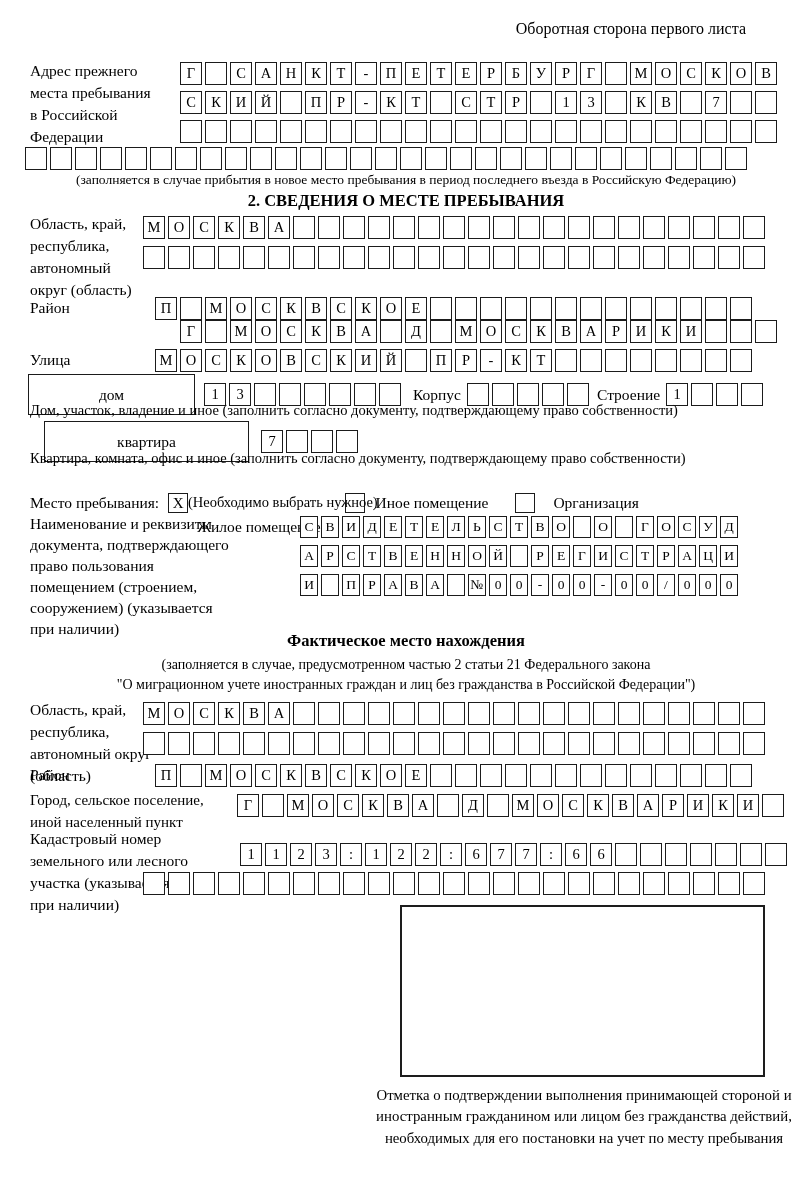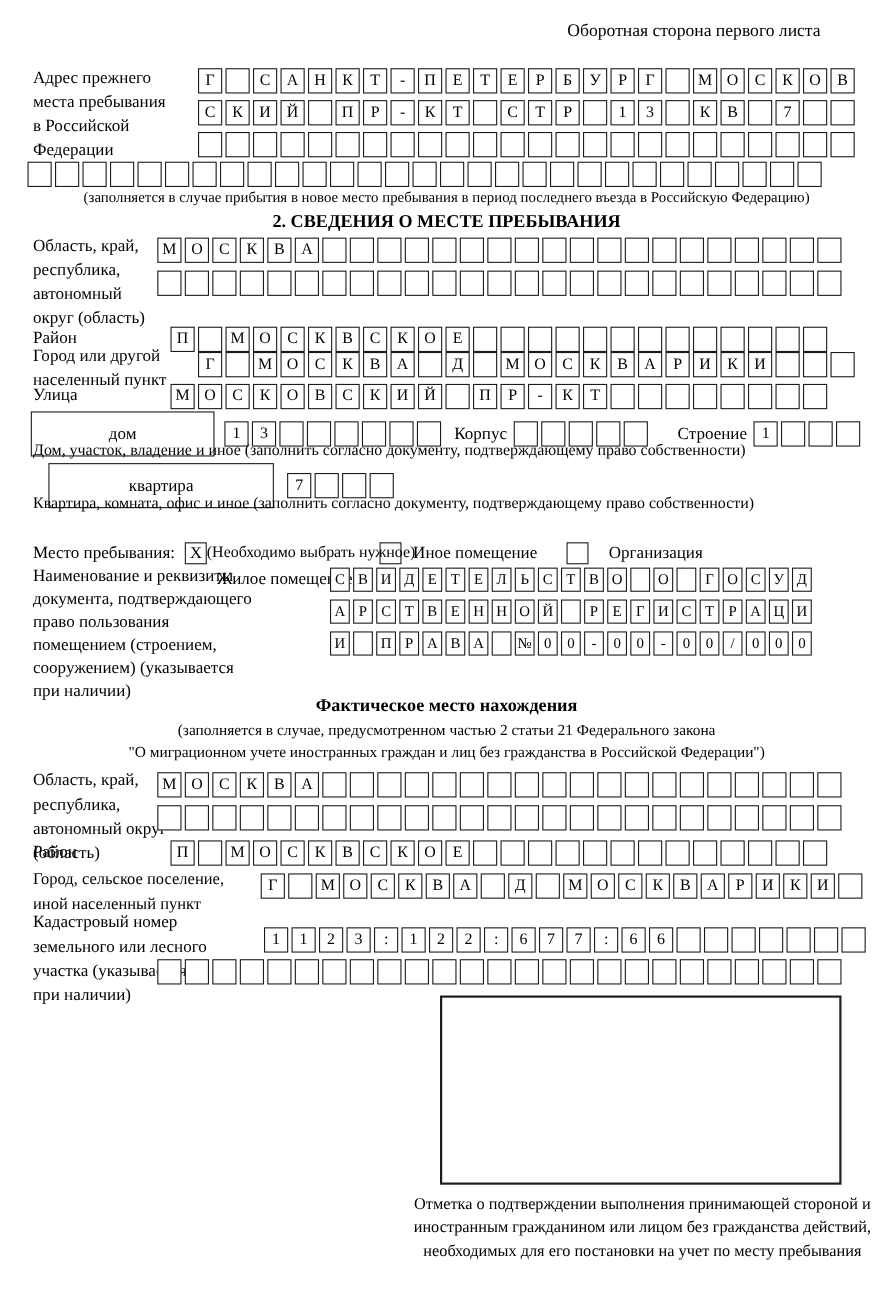--- a/index.html
+++ b/index.html
@@ -235,22 +235,20 @@
       <div class="cell"></div>
       <div class="cell"></div>
       <div class="cell"></div>
       <div class="cell"></div>
       <div class="cell"></div>
       <div class="cell"></div>
       <div class="cell"></div>
       <div class="cell"></div>
     </div>
 
-  <div class="abs flabel" style="left:30px; top:313px; width:150px;">Город или другой
-населенный пункт</div>
   <div class="abs boxes" style="left:180px; top:320px;">
       <div class="cell">Г</div>
       <div class="cell"></div>
       <div class="cell">М</div>
       <div class="cell">О</div>
       <div class="cell">С</div>
       <div class="cell">К</div>
       <div class="cell">В</div>
       <div class="cell">А</div>
       <div class="cell"></div>
@@ -312,21 +310,21 @@
         <div class="cell"></div>
       </div>
     <span class="inline-label" style="margin-left:12px;">Корпус</span>
     <div class="boxes" style="margin-left:6px;">
         <div class="cell"></div>
         <div class="cell"></div>
         <div class="cell"></div>
         <div class="cell"></div>
         <div class="cell"></div>
       </div>
-    <span class="inline-label" style="margin-left:27px;">Строение</span>
+    <span class="inline-label" style="margin-left:8px;">Строение</span>
     <div class="boxes" style="margin-left:6px;">
         <div class="cell">1</div>
         <div class="cell"></div>
         <div class="cell"></div>
         <div class="cell"></div>
       </div>
   </div>
   <div class="abs caption" style="left:30px; top:402px;">Дом, участок, владение и иное (заполнить согласно документу, подтверждающему право собственности)</div>
 
   <div class="abs hrow" style="left:44px; top:421px;">

